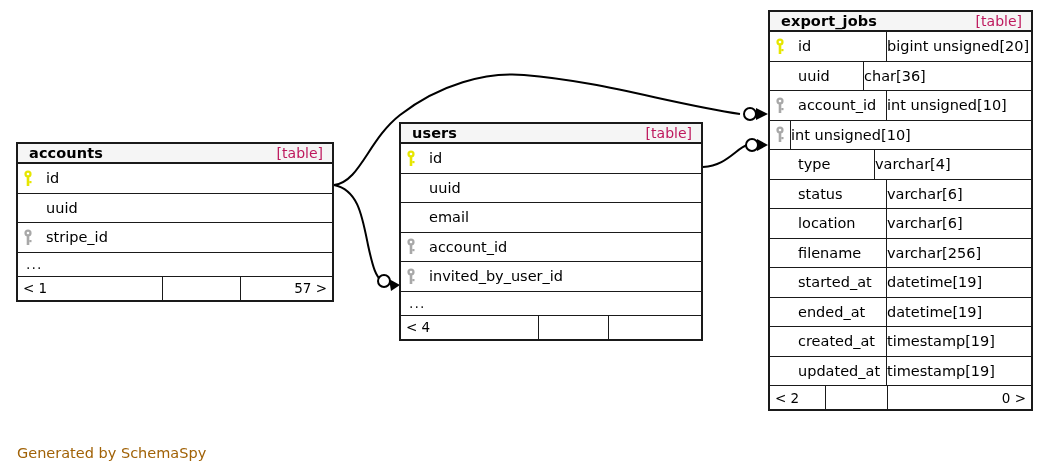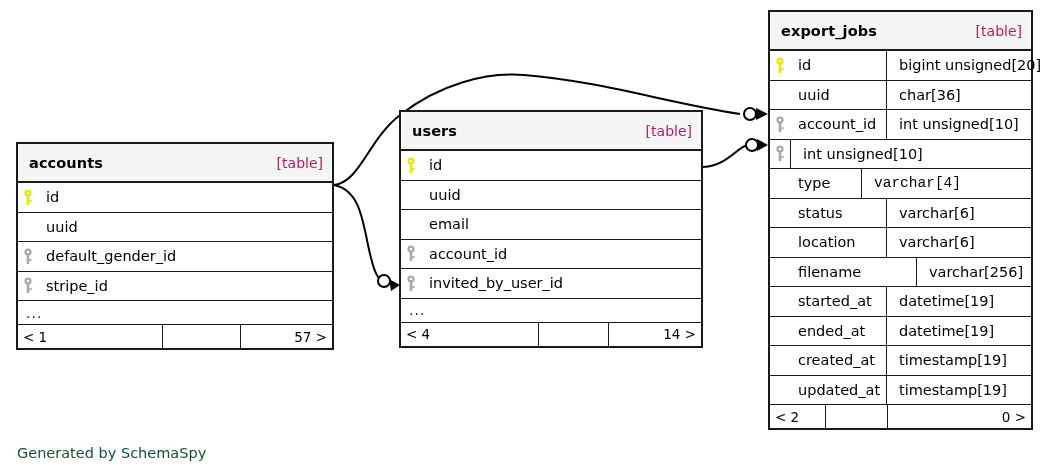--- a/index.html
+++ b/index.html
@@ -38,21 +38,21 @@
   .table-box {
     position: absolute;
     box-sizing: border-box;
     border: 2px solid #1a1a1a;
     background: #ffffff;
   }
   .table-header {
     box-sizing: border-box;
     background: #f5f5f5;
     border-bottom: 2px solid #1a1a1a;
-    height: 39px;
+    height: 20px;
     display: flex;
     align-items: center;
     justify-content: space-between;
     padding: 0 9px 0 11px;
   }
   .table-name {
     font-weight: bold;
     font-size: 14.5px;
     letter-spacing: 0.1px;
   }
@@ -83,21 +83,21 @@
     padding-left: 8px;
     font-size: 14.5px;
     overflow: hidden;
     white-space: nowrap;
   }
   .col-type {
     box-sizing: border-box;
     display: flex;
     align-items: center;
     border-left: 1.5px solid #1a1a1a;
-    padding-left: 12px;
+    padding-left: 0;
     font-size: 14.5px;
     white-space: nowrap;
   }
 
   
   .key-slot {
     width: 20px;
     min-width: 20px;
     display: flex;
     align-items: center;
@@ -137,21 +137,21 @@
   }
   .foot-cell.last { border-right: none; justify-content: flex-end; }
   .foot-cell.mid { }
 
   
   #caption {
     position: absolute;
     left: 17px;
     top: 445px;
     font-size: 14.5px;
-    color: #14532d;
+    color: #a16207;
   }
 </style>
 </head>
 <body>
 
 <div id="canvas">
 
   <svg id="edges" viewBox="0 0 1049 476" width="1049" height="476">
     <g fill="none" stroke="#000000" stroke-width="2">
 
@@ -193,31 +193,20 @@
             </svg>
         </span>
         <span class="col-name">id</span>
       </div>
 
       <div class="col-row">
         <span class="key-slot"></span>
         <span class="col-name">uuid</span>
       </div>
 
-      <div class="col-row">
-        <span class="key-slot">
-          <svg width="10" height="17" viewBox="0 0 10 17">
-              <circle cx="5" cy="4" r="3.6" fill="#a8a8a8"></circle>
-              <circle cx="5" cy="4" r="1.3" fill="#ffffff"></circle>
-              <rect x="3.7" y="6.5" width="2.6" height="9.5" fill="#a8a8a8"></rect>
-              <rect x="6.3" y="11" width="2.2" height="2.2" fill="#a8a8a8"></rect>
-            </svg>
-        </span>
-        <span class="col-name">default_gender_id</span>
-      </div>
 
       <div class="col-row last-col">
         <span class="key-slot">
           <svg width="10" height="17" viewBox="0 0 10 17">
               <circle cx="5" cy="4" r="3.6" fill="#a8a8a8"></circle>
               <circle cx="5" cy="4" r="1.3" fill="#ffffff"></circle>
               <rect x="3.7" y="6.5" width="2.6" height="9.5" fill="#a8a8a8"></rect>
               <rect x="6.3" y="11" width="2.2" height="2.2" fill="#a8a8a8"></rect>
             </svg>
         </span>
@@ -227,21 +216,21 @@
       <div class="more-row">...</div>
 
       <div class="foot-row">
         <span class="foot-cell" style="width:145px;">&lt; 1</span>
         <span class="foot-cell mid" style="width:78px;"></span>
         <span class="foot-cell last" style="flex:1 1 auto;text-align:center;">57 &gt;</span>
       </div>
     </div>
   </div>
 
-  <div class="table-box" id="tbl-users" style="left:399px; top:110px; width:304px;">
+  <div class="table-box" id="tbl-users" style="left:399px; top:122px; width:304px;">
     <div class="table-header">
       <span class="table-name">users</span>
       <span class="table-tag">[table]</span>
     </div>
     <div class="cols">
 
       <div class="col-row">
         <span class="key-slot">
           <svg width="10" height="17" viewBox="0 0 10 17">
               <circle cx="5" cy="4" r="3.6" fill="#e6e600"></circle>
@@ -287,21 +276,20 @@
             </svg>
         </span>
         <span class="col-name">invited_by_user_id</span>
       </div>
 
       <div class="more-row">...</div>
 
       <div class="foot-row">
         <span class="foot-cell" style="width:138px;">&lt; 4</span>
         <span class="foot-cell mid" style="width:70px;"></span>
-        <span class="foot-cell last" style="flex:1 1 auto;">14 &gt;</span>
       </div>
     </div>
   </div>
 
   <div class="table-box" id="tbl-export-jobs" style="left:768px; top:10px; width:265px;">
     <div class="table-header">
       <span class="table-name">export_jobs</span>
       <span class="table-tag">[table]</span>
     </div>
     <div class="cols">
@@ -315,21 +303,21 @@
               <rect x="6.3" y="11" width="2.2" height="2.2" fill="#e6e600"></rect>
             </svg>
         </span>
         <span class="col-name">id</span>
         <span class="col-type" style="width:145px;">bigint unsigned[20]</span>
       </div>
 
       <div class="col-row">
         <span class="key-slot"></span>
         <span class="col-name">uuid</span>
-        <span class="col-type" style="width:145px;">char[36]</span>
+        <span class="col-type" style="width:168px;">char[36]</span>
       </div>
 
       <div class="col-row">
         <span class="key-slot">
           <svg width="10" height="17" viewBox="0 0 10 17">
               <circle cx="5" cy="4" r="3.6" fill="#a8a8a8"></circle>
               <circle cx="5" cy="4" r="1.3" fill="#ffffff"></circle>
               <rect x="3.7" y="6.5" width="2.6" height="9.5" fill="#a8a8a8"></rect>
               <rect x="6.3" y="11" width="2.2" height="2.2" fill="#a8a8a8"></rect>
             </svg>
@@ -346,39 +334,39 @@
               <rect x="3.7" y="6.5" width="2.6" height="9.5" fill="#a8a8a8"></rect>
               <rect x="6.3" y="11" width="2.2" height="2.2" fill="#a8a8a8"></rect>
             </svg>
         </span>
         <span class="col-type" style="width:145px;">int unsigned[10]</span>
       </div>
 
       <div class="col-row">
         <span class="key-slot"></span>
         <span class="col-name">type</span>
-        <span class="col-type" style="width:170px;font-family:Liberation Mono, monospace;">varchar[4]</span>
+        <span class="col-type" style="width:157px;">varchar[4]</span>
       </div>
 
       <div class="col-row">
         <span class="key-slot"></span>
         <span class="col-name">status</span>
         <span class="col-type" style="width:145px;">varchar[6]</span>
       </div>
 
       <div class="col-row">
         <span class="key-slot"></span>
         <span class="col-name">location</span>
         <span class="col-type" style="width:145px;">varchar[6]</span>
       </div>
 
       <div class="col-row">
         <span class="key-slot"></span>
         <span class="col-name">filename</span>
-        <span class="col-type" style="width:115px;">varchar[256]</span>
+        <span class="col-type" style="width:145px;">varchar[256]</span>
       </div>
 
       <div class="col-row">
         <span class="key-slot"></span>
         <span class="col-name">started_at</span>
         <span class="col-type" style="width:145px;">datetime[19]</span>
       </div>
 
       <div class="col-row">
         <span class="key-slot"></span>

